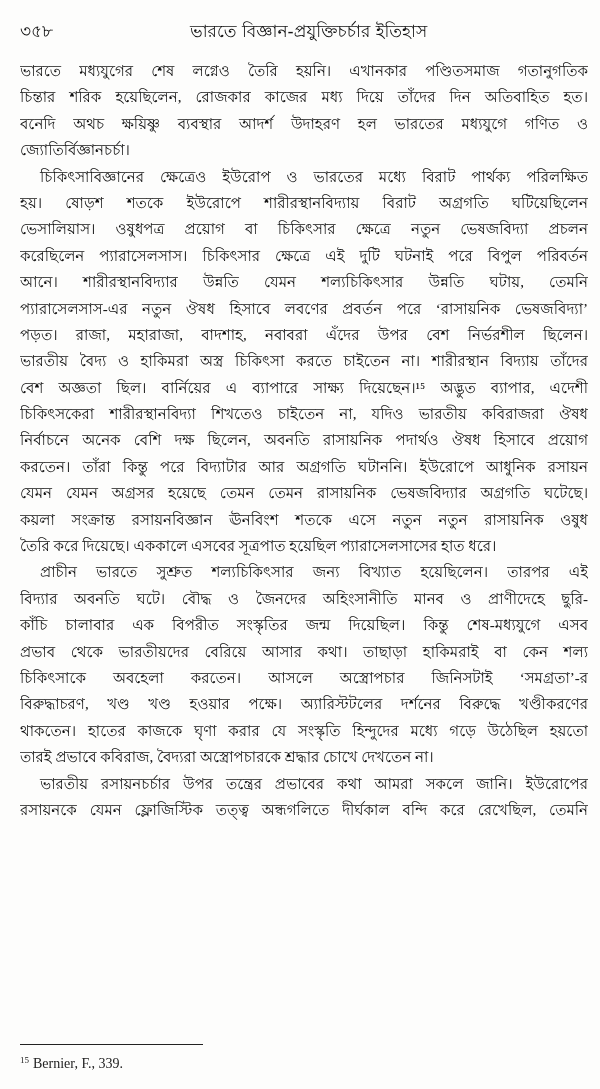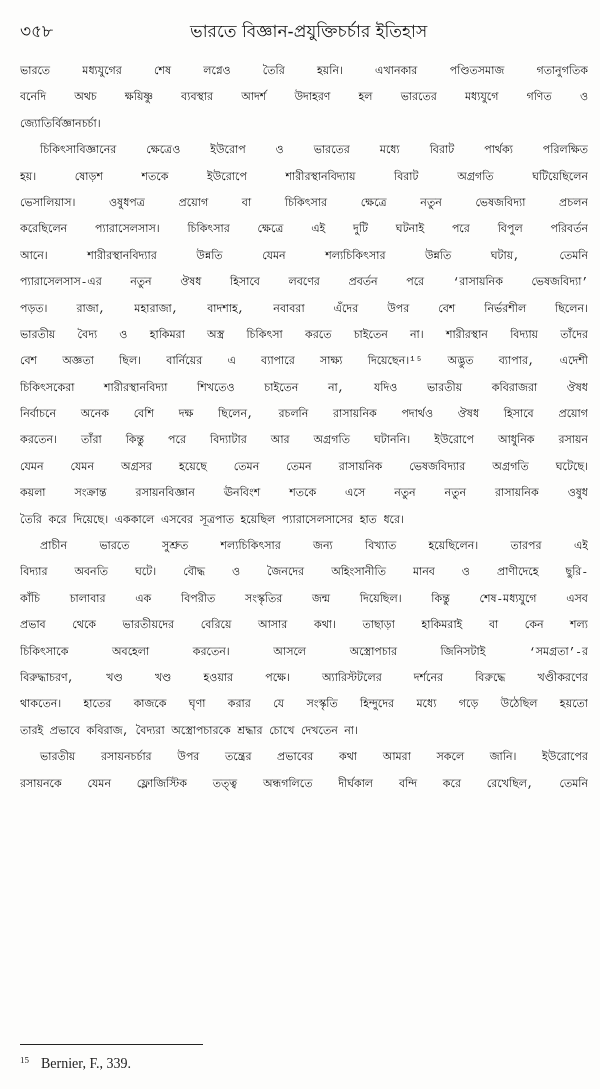--- a/index.html
+++ b/index.html
@@ -1,52 +1,53 @@
 <!DOCTYPE html>
 <html><head>
   <meta charset="utf-8">
   <style>
     html, body { margin: 0; padding: 0; background: #ffffff; }
     body { width: 600px; height: 1089px; position: relative; overflow: hidden; color: #111; }
     .page { position: absolute; left: 0; top: 0; width: 600px; height: 1089px; background: #fdfdfc; }
     .header { position: absolute; top: 18px; left: 20px; width: 566px; height: 24px; font-family: "DejaVu Sans", sans-serif; font-size: 17px; }
     .page-num { position: absolute; left: 0; top: 0; }
     .running-title { position: absolute; left: 170px; top: 0; width: 340px; }
-    .body { position: absolute; left: 20px; top: 58px; width: 568px; font-family: Liberation Mono, monospace; font-size: 11px; }
+    .body { position: absolute; left: 20px; top: 58px; width: 568px; font-family: Liberation Serif, serif; font-size: 15px; }
     .line { height: 26.4px; line-height: 26.4px; white-space: nowrap; text-align: justify; text-align-last: justify; overflow: hidden; }
     .line.last { text-align-last: left; }
     .line.indent { padding-left: 20px; }
     .footrule { position: absolute; left: 20px; top: 1044px; width: 183px; height: 1px; background: #222; }
     .footnote { position: absolute; left: 20px; top: 1055px; font-family: "Liberation Serif", serif; font-size: 14px; color: #222; }
-    .footnote sup { font-size: 9px; vertical-align: 5px; margin-right: 12px; }
+    .footnote sup { font-size: 9px; vertical-align: 5px; margin-right: 4px; }
   </style>
 </head>
 <body>
 
 <div class="page">
   <div class="header">
     <span class="page-num">৩৫৮</span>
     <span class="running-title">ভারতে বিজ্ঞান-প্রযুক্তিচর্চার ইতিহাস</span>
   </div>
 
   <div class="body" id="body-text">
       <div class="line">ভারতে মধ্যযুগের শেষ লগ্নেও তৈরি হয়নি। এখানকার পণ্ডিতসমাজ গতানুগতিক</div>
+      <div class="line">চিন্তার শরিক হয়েছিলেন, রোজকার কাজের মধ্য দিয়ে তাঁদের দিন অতিবাহিত হত।</div>
       <div class="line">বনেদি অথচ ক্ষয়িষ্ণু ব্যবস্থার আদর্শ উদাহরণ হল ভারতের মধ্যযুগে গণিত ও</div>
       <div class="line last">জ্যোতির্বিজ্ঞানচর্চা।</div>
       <div class="line indent">চিকিৎসাবিজ্ঞানের ক্ষেত্রেও ইউরোপ ও ভারতের মধ্যে বিরাট পার্থক্য পরিলক্ষিত</div>
       <div class="line">হয়। ষোড়শ শতকে ইউরোপে শারীরস্থানবিদ্যায় বিরাট অগ্রগতি ঘটিয়েছিলেন</div>
       <div class="line">ভেসালিয়াস। ওষুধপত্র প্রয়োগ বা চিকিৎসার ক্ষেত্রে নতুন ভেষজবিদ্যা প্রচলন</div>
       <div class="line">করেছিলেন প্যারাসেলসাস। চিকিৎসার ক্ষেত্রে এই দুটি ঘটনাই পরে বিপুল পরিবর্তন</div>
       <div class="line">আনে। শারীরস্থানবিদ্যার উন্নতি যেমন শল্যচিকিৎসার উন্নতি ঘটায়, তেমনি</div>
       <div class="line">প্যারাসেলসাস-এর নতুন ঔষধ হিসাবে লবণের প্রবর্তন পরে ‘রাসায়নিক ভেষজবিদ্যা’</div>
       <div class="line">পড়ত। রাজা, মহারাজা, বাদশাহ, নবাবরা এঁদের উপর বেশ নির্ভরশীল ছিলেন।</div>
       <div class="line">ভারতীয় বৈদ্য ও হাকিমরা অস্ত্র চিকিৎসা করতে চাইতেন না। শারীরস্থান বিদ্যায় তাঁদের</div>
       <div class="line">বেশ অজ্ঞতা ছিল। বার্নিয়ের এ ব্যাপারে সাক্ষ্য দিয়েছেন।¹⁵ অদ্ভুত ব্যাপার, এদেশী</div>
       <div class="line">চিকিৎসকেরা শারীরস্থানবিদ্যা শিখতেও চাইতেন না, যদিও ভারতীয় কবিরাজরা ঔষধ</div>
-      <div class="line">নির্বাচনে অনেক বেশি দক্ষ ছিলেন, রচলনি রাসায়নিক পদার্থও ঔষধ হিসাবে প্রয়োগ</div>
+      <div class="line">নির্বাচনে অনেক বেশি দক্ষ ছিলেন, অবনতি রাসায়নিক পদার্থও ঔষধ হিসাবে প্রয়োগ</div>
       <div class="line">করতেন। তাঁরা কিন্তু পরে বিদ্যাটার আর অগ্রগতি ঘটাননি। ইউরোপে আধুনিক রসায়ন</div>
       <div class="line">যেমন যেমন অগ্রসর হয়েছে তেমন তেমন রাসায়নিক ভেষজবিদ্যার অগ্রগতি ঘটেছে।</div>
       <div class="line">কয়লা সংক্রান্ত রসায়নবিজ্ঞান ঊনবিংশ শতকে এসে নতুন নতুন রাসায়নিক ওষুধ</div>
       <div class="line last">তৈরি করে দিয়েছে। এককালে এসবের সূত্রপাত হয়েছিল প্যারাসেলসাসের হাত ধরে।</div>
       <div class="line indent">প্রাচীন ভারতে সুশ্রুত শল্যচিকিৎসার জন্য বিখ্যাত হয়েছিলেন। তারপর এই</div>
       <div class="line">বিদ্যার অবনতি ঘটে। বৌদ্ধ ও জৈনদের অহিংসানীতি মানব ও প্রাণীদেহে ছুরি-</div>
       <div class="line">কাঁচি চালাবার এক বিপরীত সংস্কৃতির জন্ম দিয়েছিল। কিন্তু শেষ-মধ্যযুগে এসব</div>
       <div class="line">প্রভাব থেকে ভারতীয়দের বেরিয়ে আসার কথা। তাছাড়া হাকিমরাই বা কেন শল্য</div>
       <div class="line">চিকিৎসাকে অবহেলা করতেন। আসলে অস্ত্রোপচার জিনিসটাই ‘সমগ্রতা’-র</div>
       <div class="line">বিরুদ্ধাচরণ, খণ্ড খণ্ড হওয়ার পক্ষে। অ্যারিস্টটলের দর্শনের বিরুদ্ধে খণ্ডীকরণের</div>

